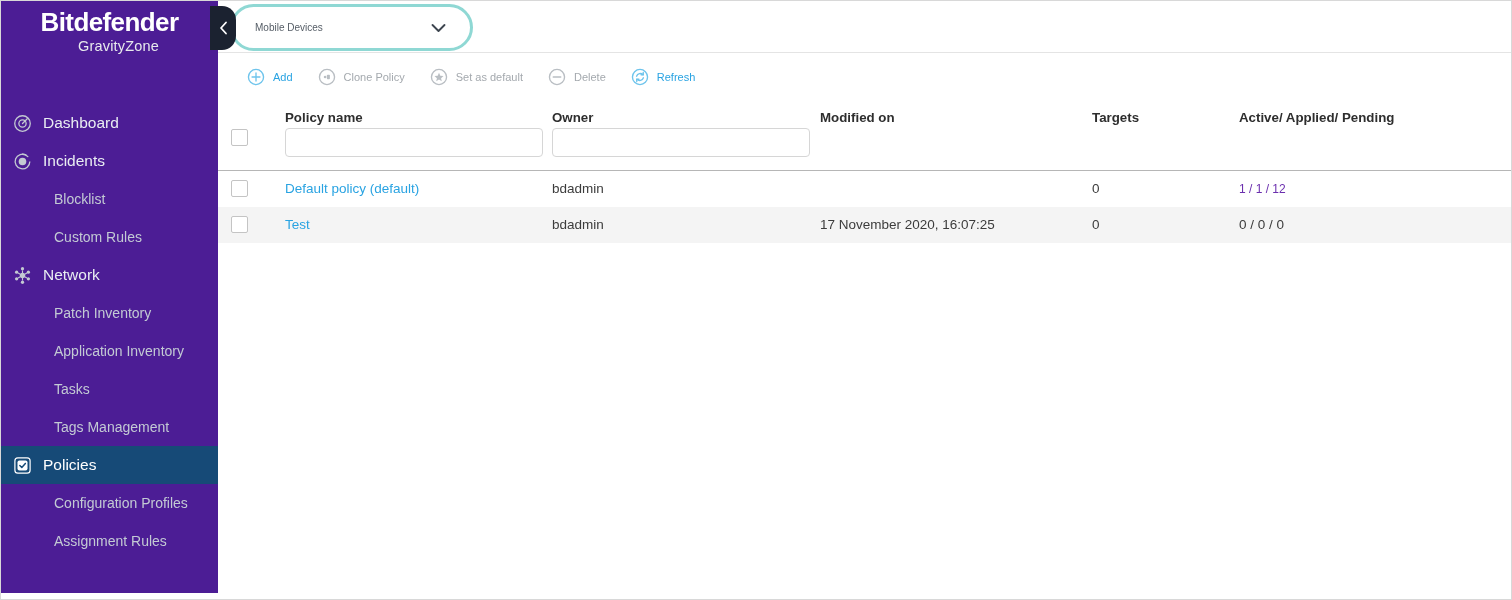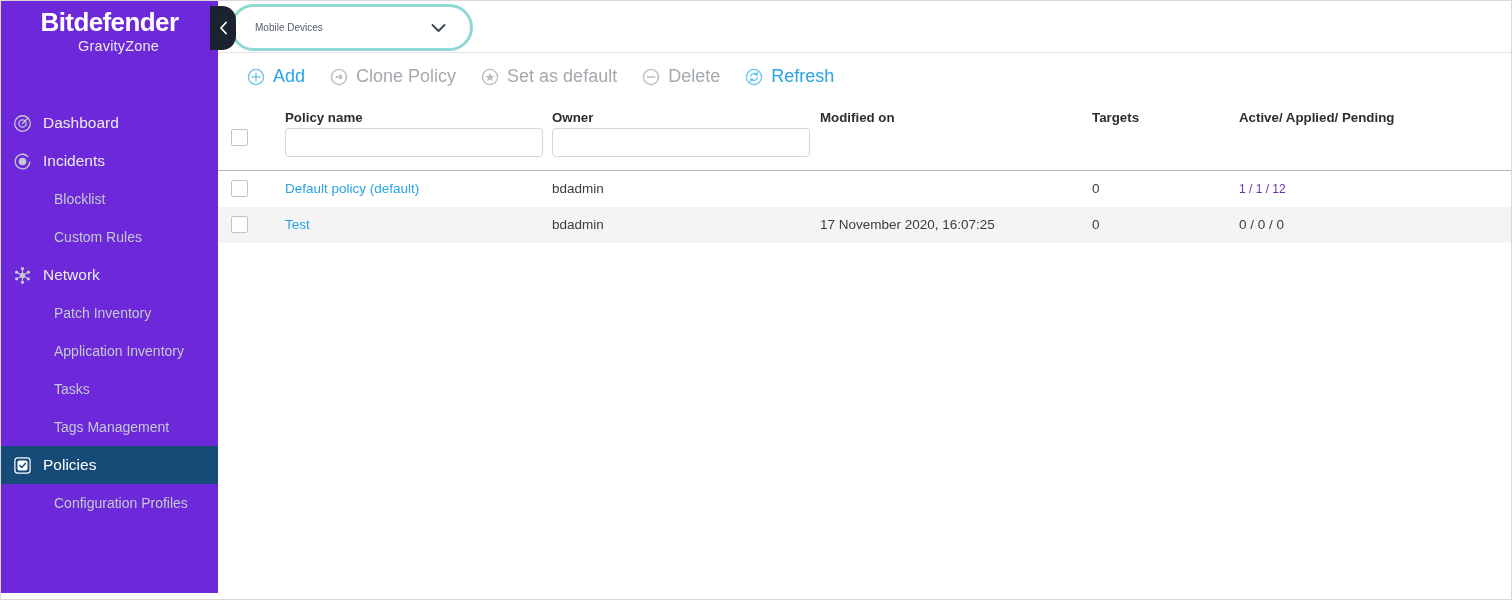--- a/index.html
+++ b/index.html
@@ -16,21 +16,21 @@
     background: #ffffff;
     border: 1px solid #d8d8d8;
     overflow: hidden;
   }
 
   
   #sidebar {
     position: absolute;
     left: 0; top: 0;
     width: 217px; height: 592px;
-    background: #6d28d9;
+    background: #4c1d95;
     overflow: hidden;
     z-index: 5;
   }
   .brand {
     position: absolute;
     left: 0; top: 6px;
     width: 217px;
     text-align: center;
     user-select: none;
   }
@@ -139,21 +139,21 @@
   }
   .tb-btn {
     display: flex;
     align-items: center;
     gap: 8px;
     margin-right: 25px;
     cursor: pointer;
     white-space: nowrap;
   }
   .tb-btn .tb-ico { display: flex; align-items: center; }
-  .tb-btn .tb-lbl { font-size: 18px; }
+  .tb-btn .tb-lbl { font-size: 11px; }
   .tb-btn.enabled .tb-lbl { color: #29a3e2; }
   .tb-btn.enabled .tb-ico { color: #6ec4ec; }
   .tb-btn.disabled { cursor: default; }
   .tb-btn.disabled .tb-lbl { color: #a4a9ae; }
   .tb-btn.disabled .tb-ico { color: #b9bec3; }
 
   
   #table-area {
     position: absolute;
     left: 217px; top: 98px;
@@ -303,20 +303,23 @@
             <svg width="19" height="19" viewBox="0 0 22 22" fill="none">
               <rect x="2.2" y="2.2" width="17.6" height="17.6" rx="3.4" fill="none" stroke="currentColor" stroke-width="1.4"></rect>
               <rect x="5.2" y="5.2" width="11.6" height="11.6" rx="2.2" fill="currentColor"></rect>
               <polyline points="7.9,11 10.2,13.3 14.3,8.6" fill="none" stroke="#164a77" stroke-width="1.7" stroke-linecap="round" stroke-linejoin="round"></polyline>
             </svg>
           </span>
           <span class="nav-lbl">Policies</span>
         </div>
         <div class="nav-item sub">
           <span class="nav-lbl">Configuration Profiles</span>
+        </div>
+        <div class="nav-item sub">
+          <span class="nav-lbl">Assignment Rules</span>
         </div>
       </nav>
   </aside>
 
   <div id="collapse-tab">
     <span>
       <svg width="9" height="14" viewBox="0 0 9 14" fill="none" stroke="#ffffff" stroke-width="1.8" stroke-linecap="round" stroke-linejoin="round">
           <polyline points="7,1.5 2,7 7,12.5"></polyline>
         </svg>
     </span>

